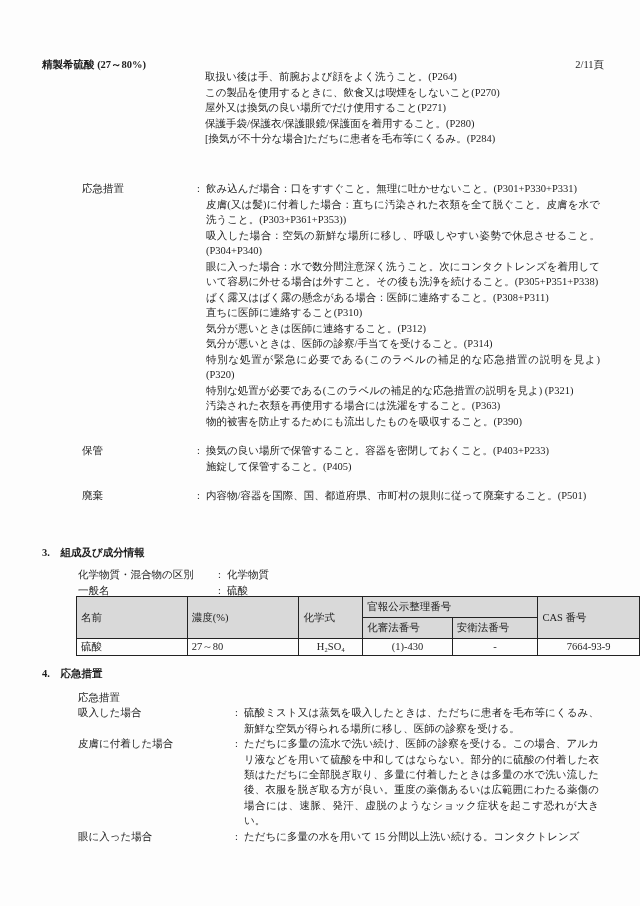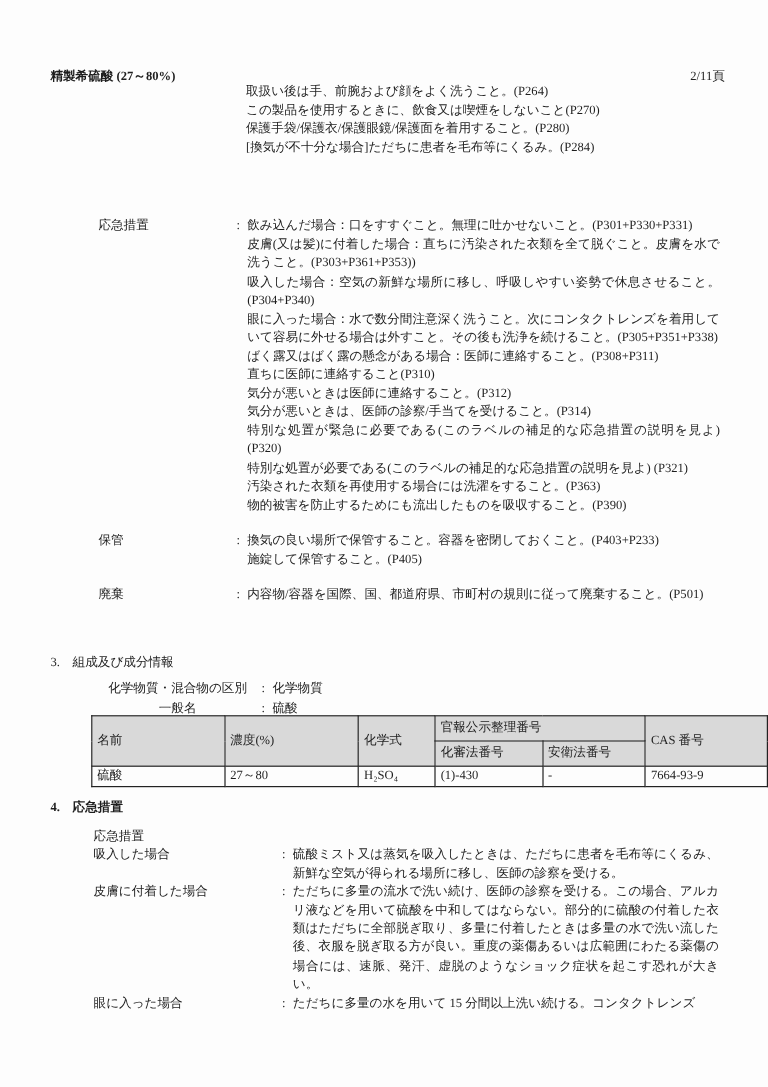--- a/index.html
+++ b/index.html
@@ -28,26 +28,26 @@
   .rows2{
     position:absolute;top:181px;left:82px;width:518px;
   }
   .row2{display:flex;margin-bottom:14px;}
   .row2-label{width:115px;flex:none;}
   .row2-colon{width:9px;flex:none;}
   .row2-lines{flex:1;min-width:0;}
   .stmt{text-align:justify;}
   .stmt:last-child,.s4text{text-align:justify;}
   
-  .sec3-heading{position:absolute;top:545px;left:42px;font-weight:normal;}
+  .sec3-heading{position:absolute;top:545px;left:42px;font-weight:bold;}
   .sec-number{display:inline-block;}
   .sec-title{display:inline-block;margin-left:8px;}
   .fields{position:absolute;top:567px;left:78px;width:520px;line-height:15.8px;}
   .field-row{display:flex;}
-  .field-label{width:140px;flex:none;text-align:center;}
+  .field-label{width:140px;flex:none;}
   .field-colon{width:9px;flex:none;}
   
   .comp-table-wrap{position:absolute;top:596px;left:76px;}
   table.comp{
     border-collapse:collapse;
     border:1.6px solid #222;
     table-layout:fixed;
   }
   table.comp th,table.comp td{
     border:1px solid #222;
@@ -62,21 +62,21 @@
     height:20px;
   }
   table.comp td{height:16px;}
   .col-name{width:106px;}
   .col-conc{width:106px;}
   .col-formula{width:56px;}
   .col-kashin{width:82px;}
   .col-anei{width:78px;margin-left:46px;}
   .col-cas{width:95px;}
   td.al{text-align:left;}
-  td.ac{text-align:left;}
+  td.ac{text-align:center;}
   
   .sec4-heading{position:absolute;top:666px;left:42px;font-weight:bold;}
   .sec4-body{position:absolute;top:690px;left:78px;width:521px;line-height:15.4px;}
   .s4-sub{margin-bottom:0;}
   .s4row{display:flex;}
   .s4label{width:157px;flex:none;}
   .s4colon{width:9px;flex:none;}
   .s4text{flex:1;min-width:0;}
 </style>
 </head>
@@ -88,20 +88,21 @@
     <span class="product-name">精製希硫酸 (27～80%)</span>
     <span class="page-number">2/11頁</span>
   </div>
 
   <div class="precautions">
 
       <div class="stmt">取扱い後は手、前腕および顔をよく洗うこと。(P264)</div>
 
       <div class="stmt">この製品を使用するときに、飲食又は喫煙をしないこと(P270)</div>
 
+      <div class="stmt">屋外又は換気の良い場所でだけ使用すること(P271)</div>
 
 
       <div class="stmt">保護手袋/保護衣/保護眼鏡/保護面を着用すること。(P280)</div>
 
       <div class="stmt">[換気が不十分な場合]ただちに患者を毛布等にくるみ。(P284)</div>
     </div>
 
   <div class="rows2">
 
     <div class="row2">

